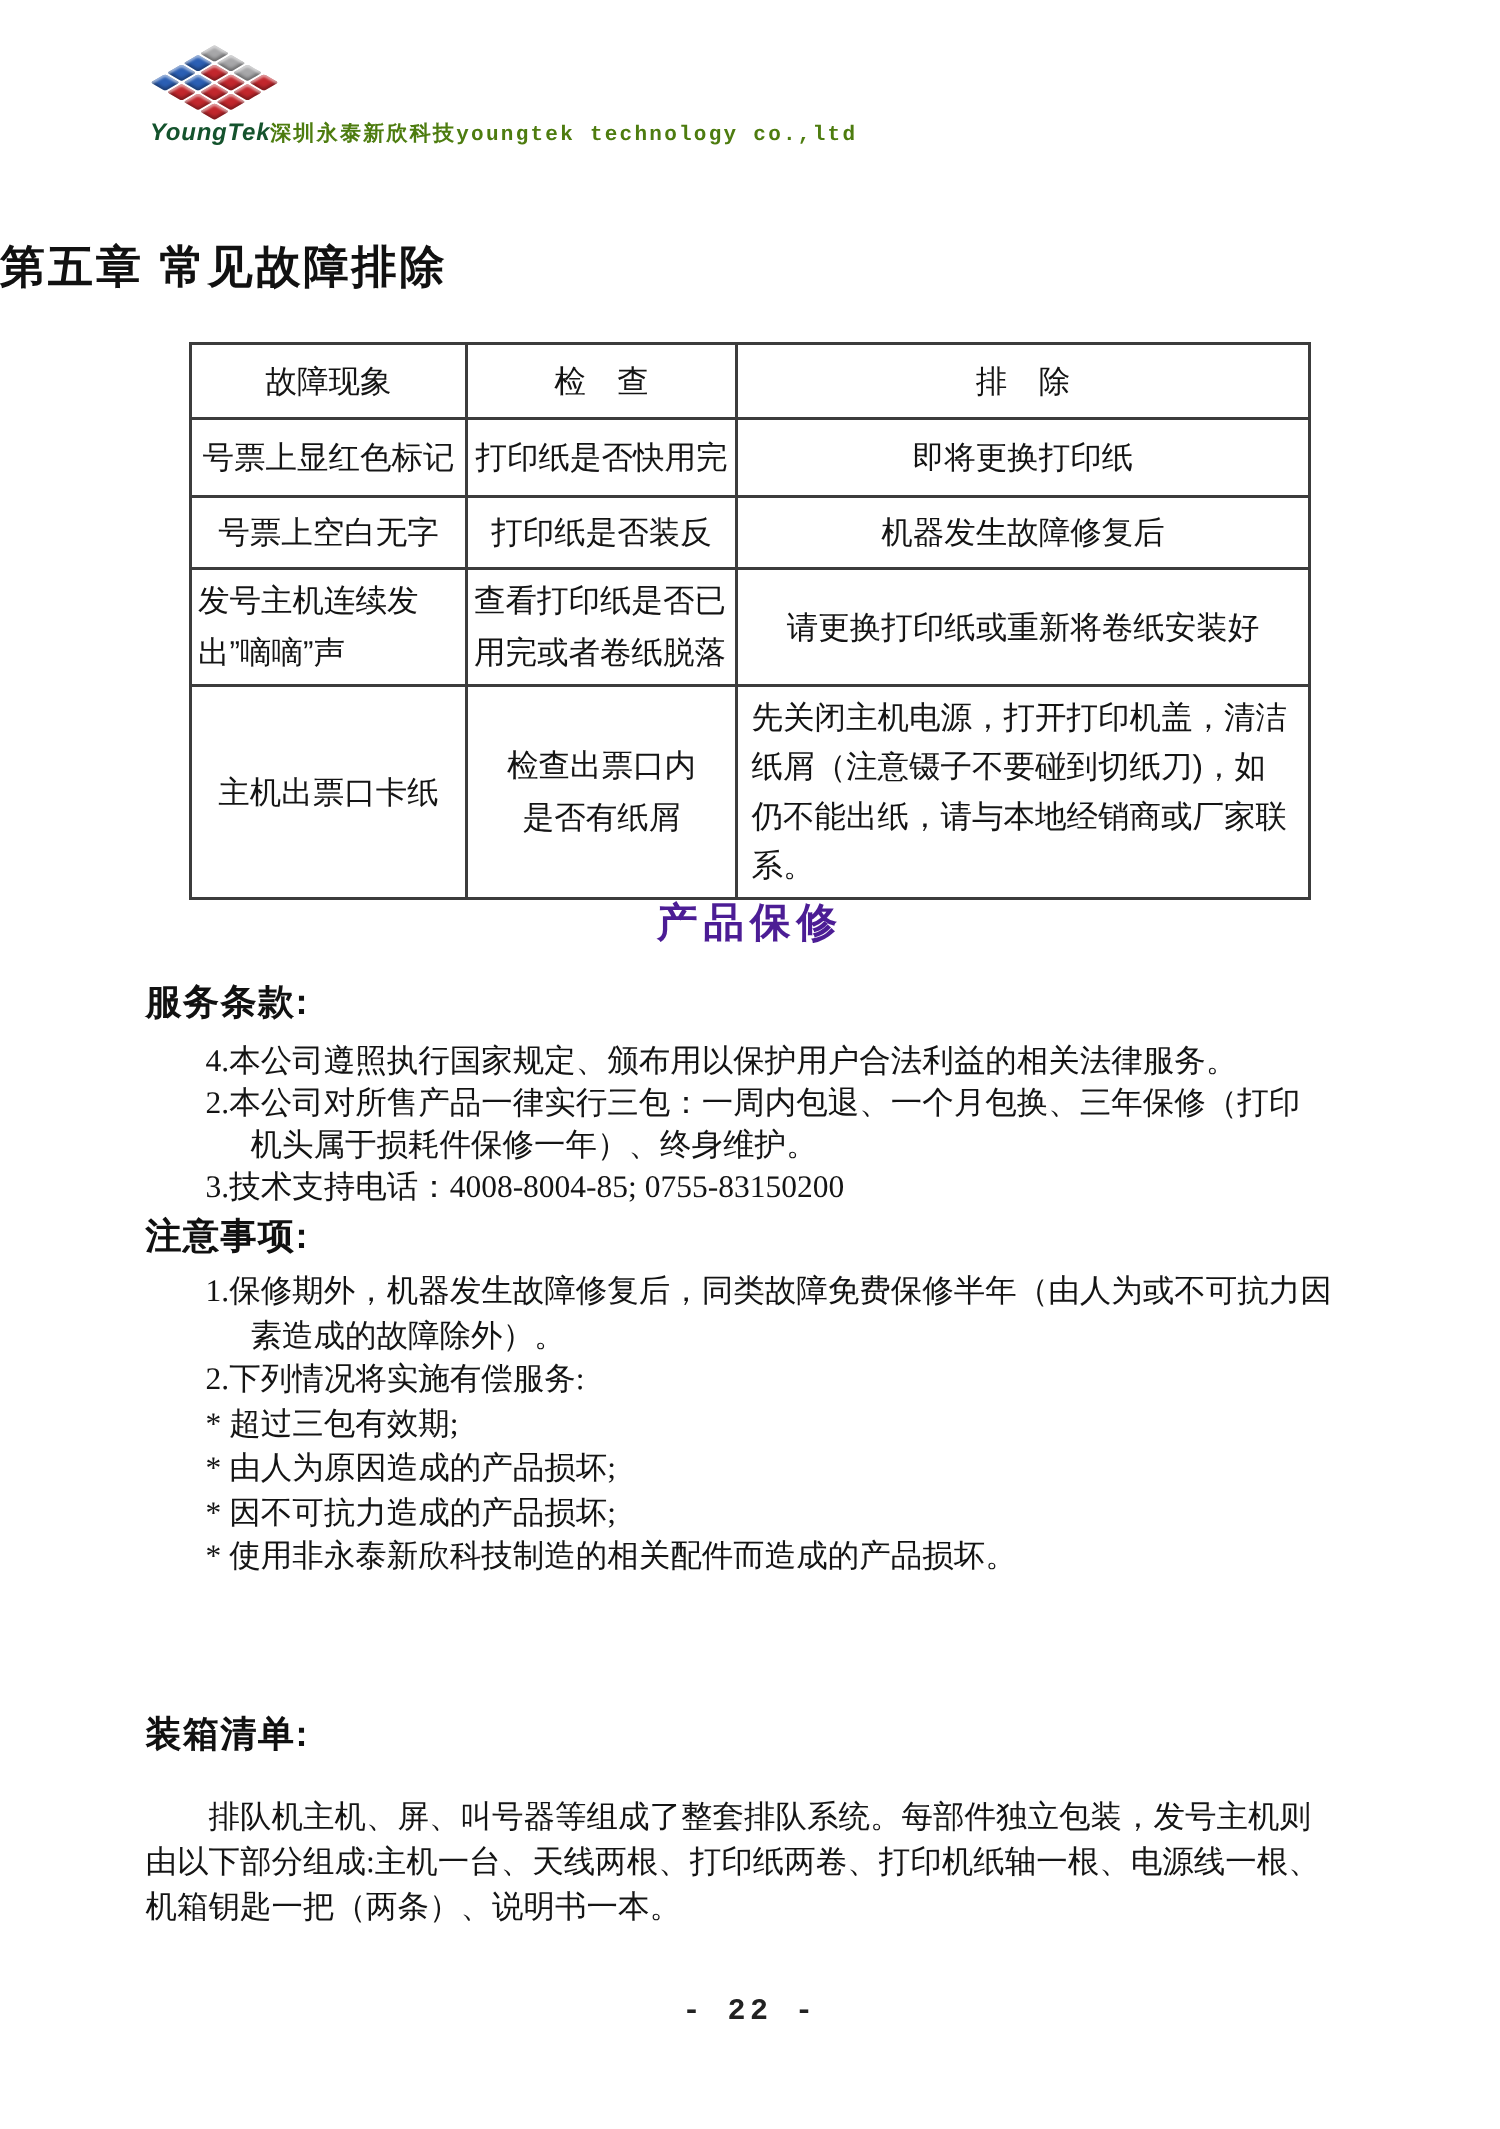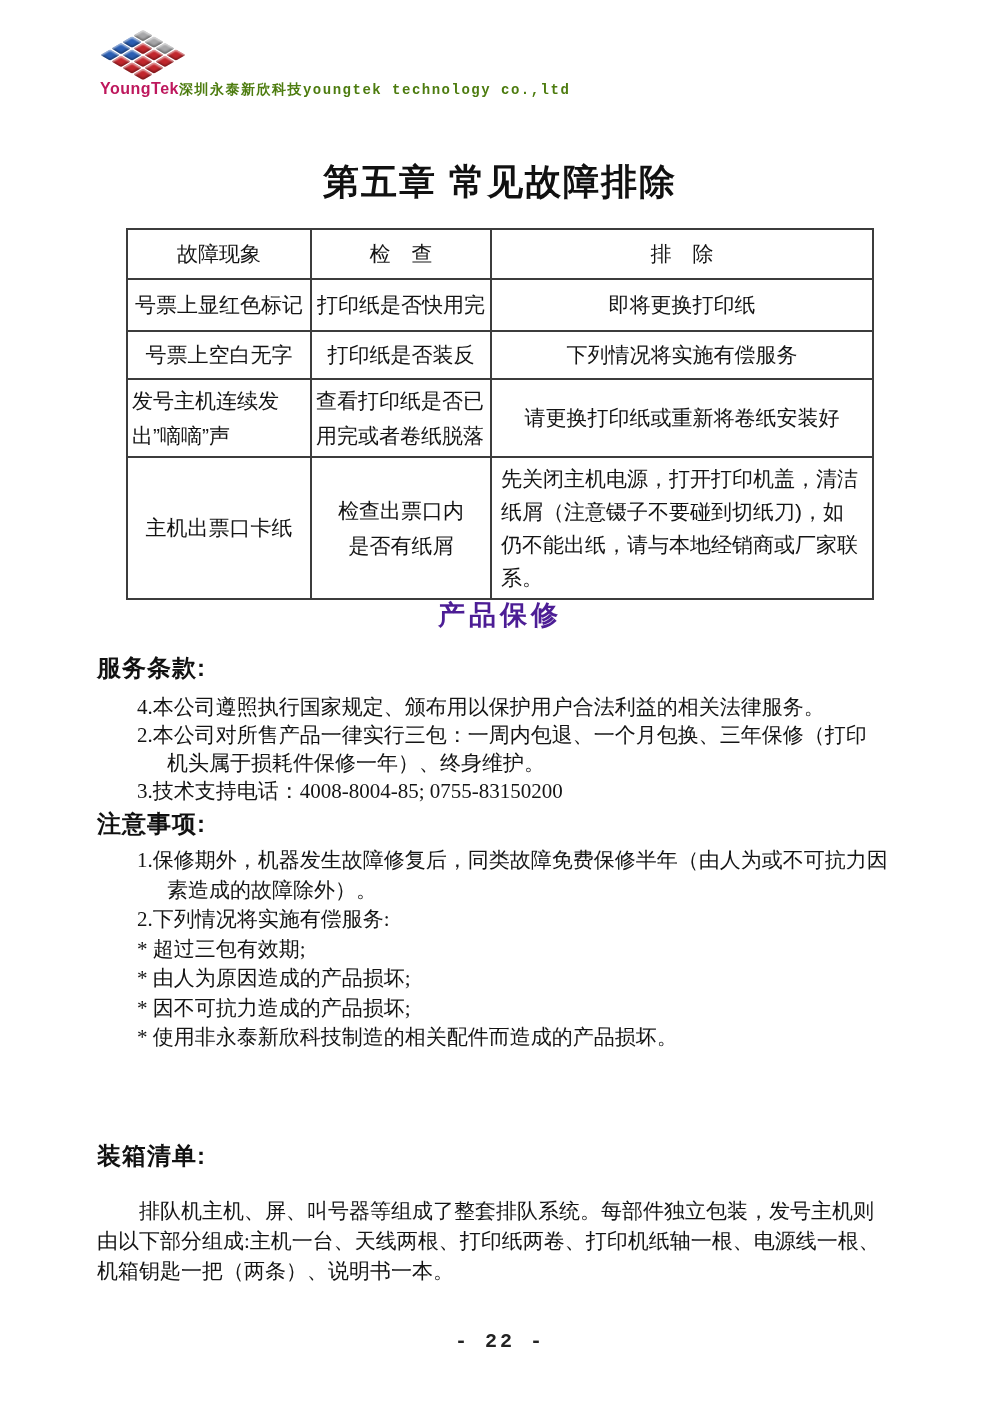--- a/index.html
+++ b/index.html
@@ -32,37 +32,37 @@
     border-radius:2px;
     box-shadow: inset 2px 2px 2px rgba(255,255,255,.55),
                 inset -2px -2px 3px rgba(0,0,0,.38);
   }
   .logo-textline {
     position:absolute; left:100px; top:80px;
     white-space:nowrap;
   }
   .logo-brand {
     font-family:"Liberation Sans","DejaVu Sans",sans-serif;
-    font-weight:bold; 
-    font-size:16px; color:#be185d;
+    font-weight:bold; font-style:italic;
+    font-size:16px; color:#14532d;
     letter-spacing:0.5px;
   }
   .logo-company {
     font-family:Liberation Mono, monospace;
     font-weight:bold;
     font-size:14px; color:#4d7c0f;
     letter-spacing:1.5px;
   }
 
   
   .chapter-title {
     position:absolute; top:158px; left:0; width:100%;
-    text-align:center;
-    font-family:"Liberation Sans","DejaVu Sans",sans-serif;
-    font-weight:bold; font-size:36px; letter-spacing:2px;
+    text-align:left;
+    font-family:"Liberation Sans","DejaVu Sans",sans-serif;
+    font-weight:bold; font-size:30px; letter-spacing:2px;
     color:#111;
   }
 
   
   .fault-table {
     position:absolute; left:126px; top:228px;
     width:746px;
     border-collapse:collapse;
     table-layout:fixed;
   }
@@ -174,21 +174,21 @@
       <td>排　除</td>
     </tr>
     <tr style="height:52px">
       <td>号票上显红色标记</td>
       <td>打印纸是否快用完</td>
       <td>即将更换打印纸</td>
     </tr>
     <tr style="height:48px">
       <td>号票上空白无字</td>
       <td>打印纸是否装反</td>
-      <td>下列情况将实施有偿服务</td>
+      <td>机器发生故障修复后</td>
     </tr>
     <tr style="height:78px">
       <td class="left multiline">发号主机连续发出”嘀嘀”声</td>
       <td class="left multiline">查看打印纸是否已用完或者卷纸脱落</td>
       <td>请更换打印纸或重新将卷纸安装好</td>
     </tr>
     <tr style="height:102px">
       <td>主机出票口卡纸</td>
       <td class="check-narrow">检查出票口内是否有纸屑</td>
       <td class="remedy-long">先关闭主机电源，打开打印机盖，清洁纸屑（注意镊子不要碰到切纸刀)，如仍不能出纸，请与本地经销商或厂家联系。</td>

